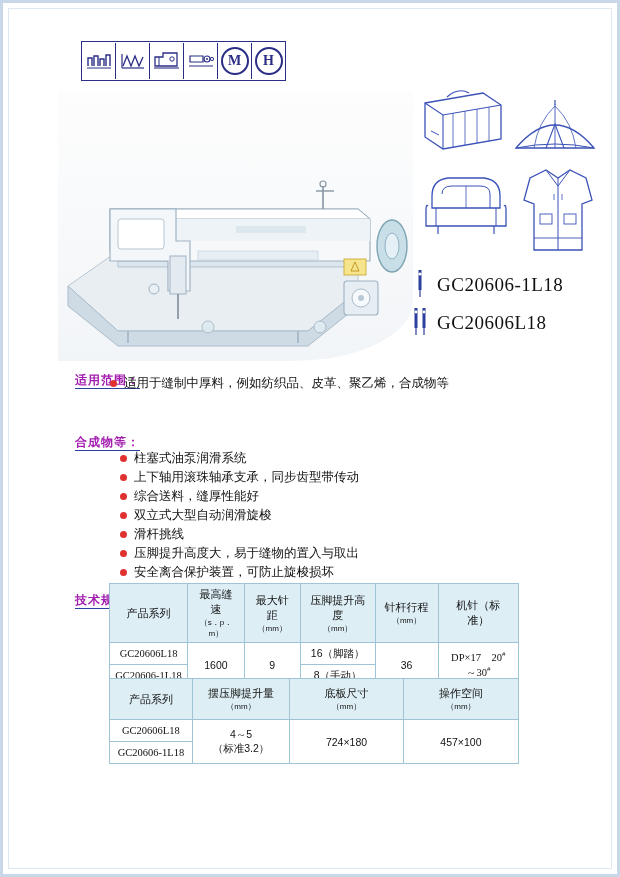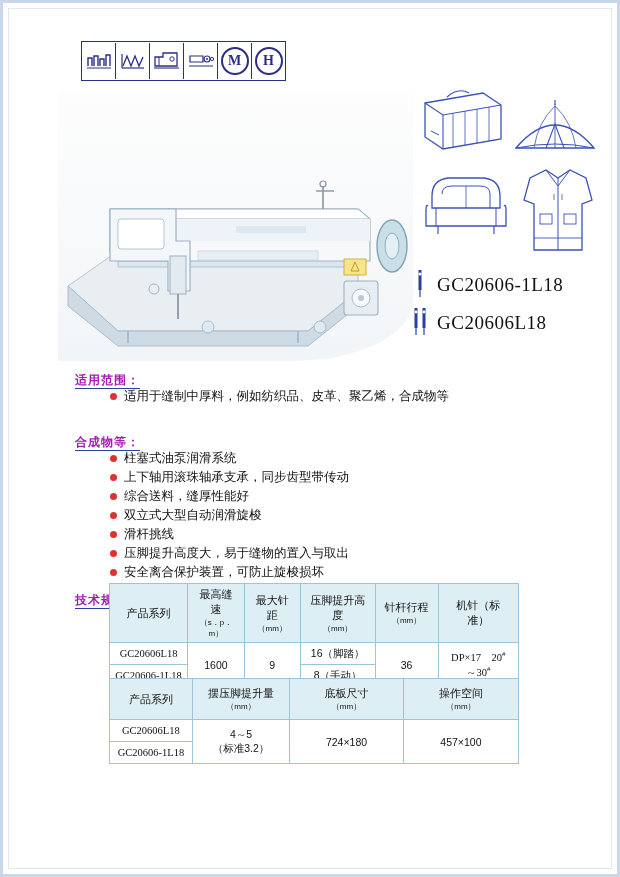--- a/index.html
+++ b/index.html
@@ -262,28 +262,28 @@
           <circle cx="14" cy="6" r="1.4" fill="#fff"></circle>
         </svg>
       </span>
       <span class="mname">GC20606L18</span>
     </div>
   </div>
 
   <div class="sec-title" style="left:72px;top:369px;">
     <span class="underline">适用范围：</span>
   </div>
-  <ul class="bullets" style="left:105px;top:384px;width:470px;">
+  <ul class="bullets" style="left:105px;top:371px;width:470px;">
     <li>适用于缝制中厚料，例如纺织品、皮革、聚乙烯，合成物等</li>
   </ul>
 
   <div class="sec-title" style="left:72px;top:431px;">
     <span class="underline">合成物等：</span>
   </div>
-  <ul class="bullets" style="left:105px;top:446px;width:470px;">
+  <ul class="bullets" style="left:115px;top:446px;width:470px;">
     <li>柱塞式油泵润滑系统</li>
     <li>上下轴用滚珠轴承支承，同步齿型带传动</li>
     <li>综合送料，缝厚性能好</li>
     <li>双立式大型自动润滑旋梭</li>
     <li>滑杆挑线</li>
     <li>压脚提升高度大，易于缝物的置入与取出</li>
     <li>安全离合保护装置，可防止旋梭损坏</li>
   </ul>
 
   <div class="sec-title" style="left:72px;top:589px;">

